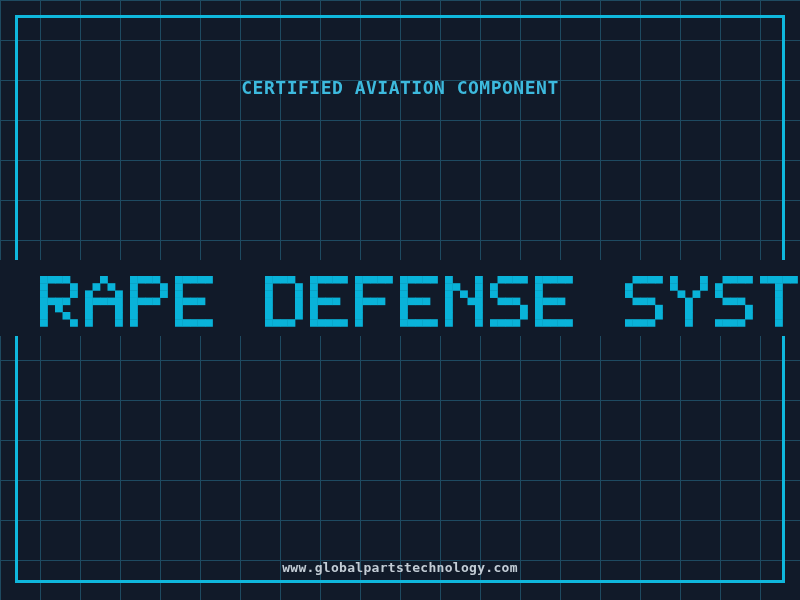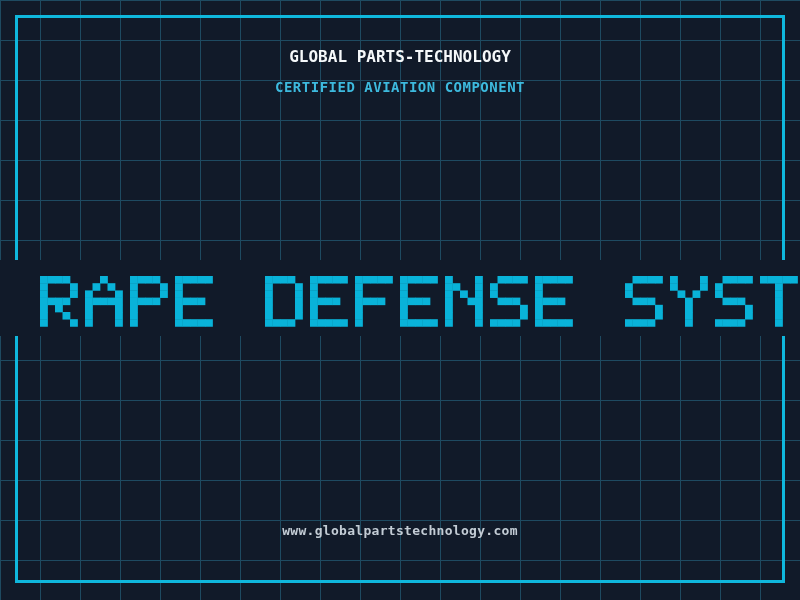--- a/index.html
+++ b/index.html
@@ -28,39 +28,38 @@
     left:15px;top:15px;width:770px;height:568px;
     border:3px solid var(--frame);
   }
   .txt{
     position:absolute;left:0;width:100%;
     text-align:center;
     font-weight:bold;
     white-space:pre;
   }
   .company{top:48px;font-size:16px;line-height:17px;color:var(--title);letter-spacing:0px;}
-  .tagline{top:80px;font-size:14px;line-height:15px;color:var(--tagline);letter-spacing:0.5px;}
+  .tagline{top:80px;font-size:18px;line-height:15px;color:var(--tagline);letter-spacing:0.5px;}
   .part-label{top:218px;font-size:15px;line-height:17px;color:var(--muted);letter-spacing:0px;}
   .display-strip{
     position:absolute;
     left:0;top:260px;width:800px;height:76px;
     background:var(--bg);
     overflow:hidden;
   }
   .pixel-text{position:absolute;left:40px;top:16px;}
   .pixel-text svg rect{fill:var(--display);}
-  .site-url{top:523px;font-size:13px;line-height:15px;color:var(--muted);letter-spacing:0.3px;}
+  .site-url{top:560px;font-size:13px;line-height:15px;color:var(--muted);letter-spacing:0.3px;}
 </style>
 </head>
 <body>
 
 <div class="screen">
   <div class="frame"></div>
 
-  <div class="txt company">GLOBAL PARTS-TECHNOLOGY</div>
   <div class="txt tagline">CERTIFIED AVIATION COMPONENT</div>
 
 
   <div class="display-strip">
     <div class="pixel-text"><svg width="765" height="51">
           <rect x="0.00" y="0.00" width="7.85" height="7.55"></rect>
           <rect x="7.50" y="0.00" width="7.85" height="7.55"></rect>
           <rect x="15.00" y="0.00" width="7.85" height="7.55"></rect>
           <rect x="22.50" y="0.00" width="7.85" height="7.55"></rect>
           <rect x="0.00" y="7.20" width="7.85" height="7.55"></rect>

